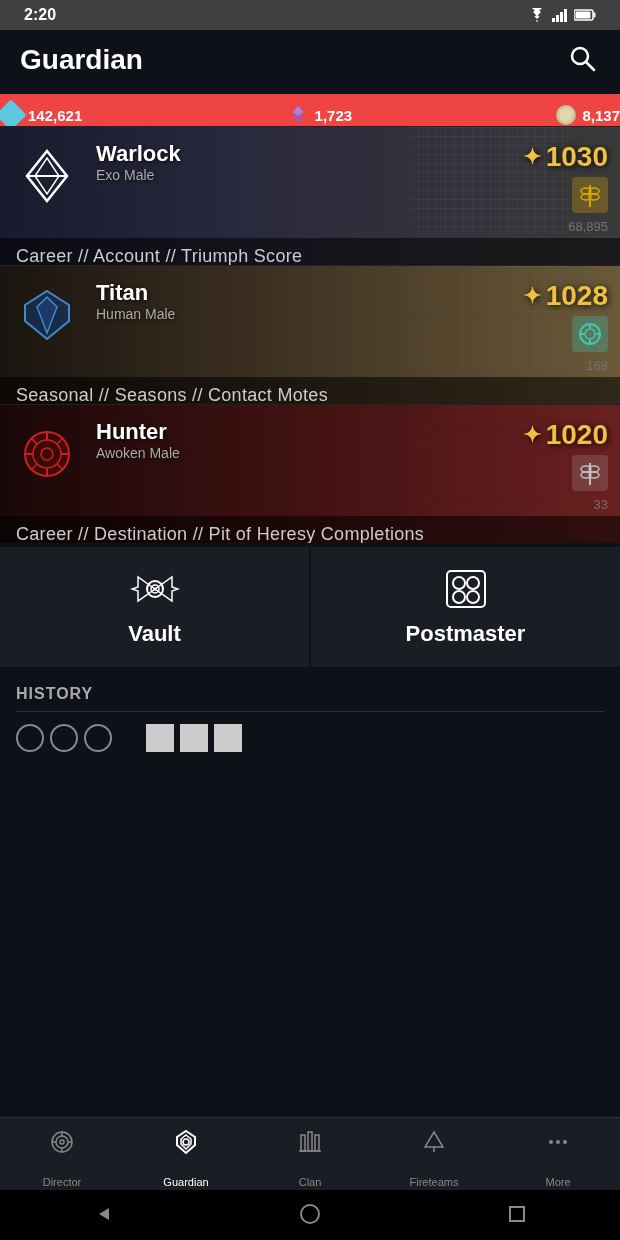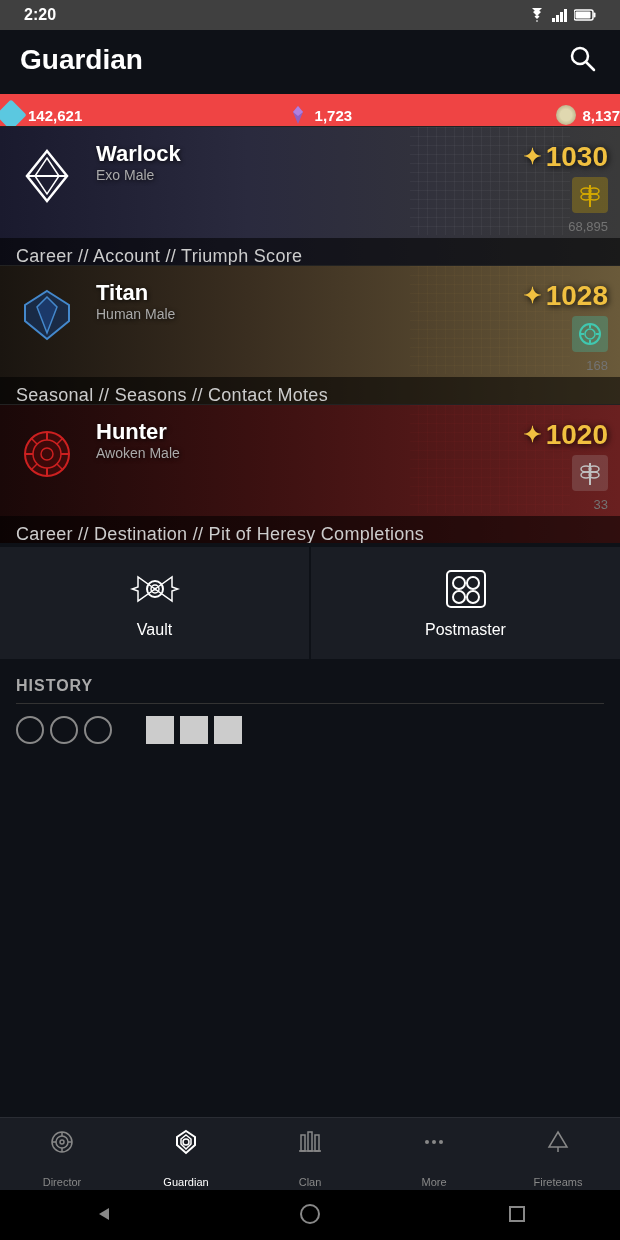--- a/index.html
+++ b/index.html
@@ -195,22 +195,22 @@
       background: #1a1d24;
       display: flex;
       flex-direction: column;
       align-items: center;
       justify-content: center;
       padding: 20px 10px;
       cursor: pointer;
       gap: 10px;
     }
     .vault-label {
-      font-size: 16px;
-      font-weight: normal;
+      font-size: 22px;
+      font-weight: bold;
       color: #fff;
     }
 
     
     .history-section {
       padding: 16px 16px 8px;
       background: #0e1117;
     }
     .history-title {
       font-size: 16px;
@@ -572,37 +572,37 @@
         <rect x="18" y="6" width="4" height="16" stroke="#888" stroke-width="1.5" fill="none"></rect>
         <line x1="2" y1="22" x2="24" y2="22" stroke="#888" stroke-width="1.5"></line>
       </svg>
     </div>
     <span>Clan</span>
   </div>
 
   <div class="nav-item">
     <div class="nav-icon">
       <svg width="26" height="26" viewBox="0 0 26 26">
+
+        <polygon points="13,3 22,18 4,18" stroke="#888" stroke-width="1.5" fill="none"></polygon>
+        <line x1="13" y1="18" x2="13" y2="23" stroke="#888" stroke-width="1.5"></line>
+      </svg>
+    </div>
+    <span>Fireteams</span>
+  </div>
+
+  <div class="nav-item">
+    <div class="nav-icon">
+      <svg width="26" height="26" viewBox="0 0 26 26">
         <circle cx="6" cy="13" r="2" fill="#888"></circle>
         <circle cx="13" cy="13" r="2" fill="#888"></circle>
         <circle cx="20" cy="13" r="2" fill="#888"></circle>
       </svg>
     </div>
     <span>More</span>
-  </div>
-
-  <div class="nav-item">
-    <div class="nav-icon">
-      <svg width="26" height="26" viewBox="0 0 26 26">
-
-        <polygon points="13,3 22,18 4,18" stroke="#888" stroke-width="1.5" fill="none"></polygon>
-        <line x1="13" y1="18" x2="13" y2="23" stroke="#888" stroke-width="1.5"></line>
-      </svg>
-    </div>
-    <span>Fireteams</span>
   </div>
 
 </div>
 
 <div class="android-nav" style="position:fixed;bottom:0;width:620px;z-index:200;margin-top:50px;">
   
 </div>
 
 <style>
   

